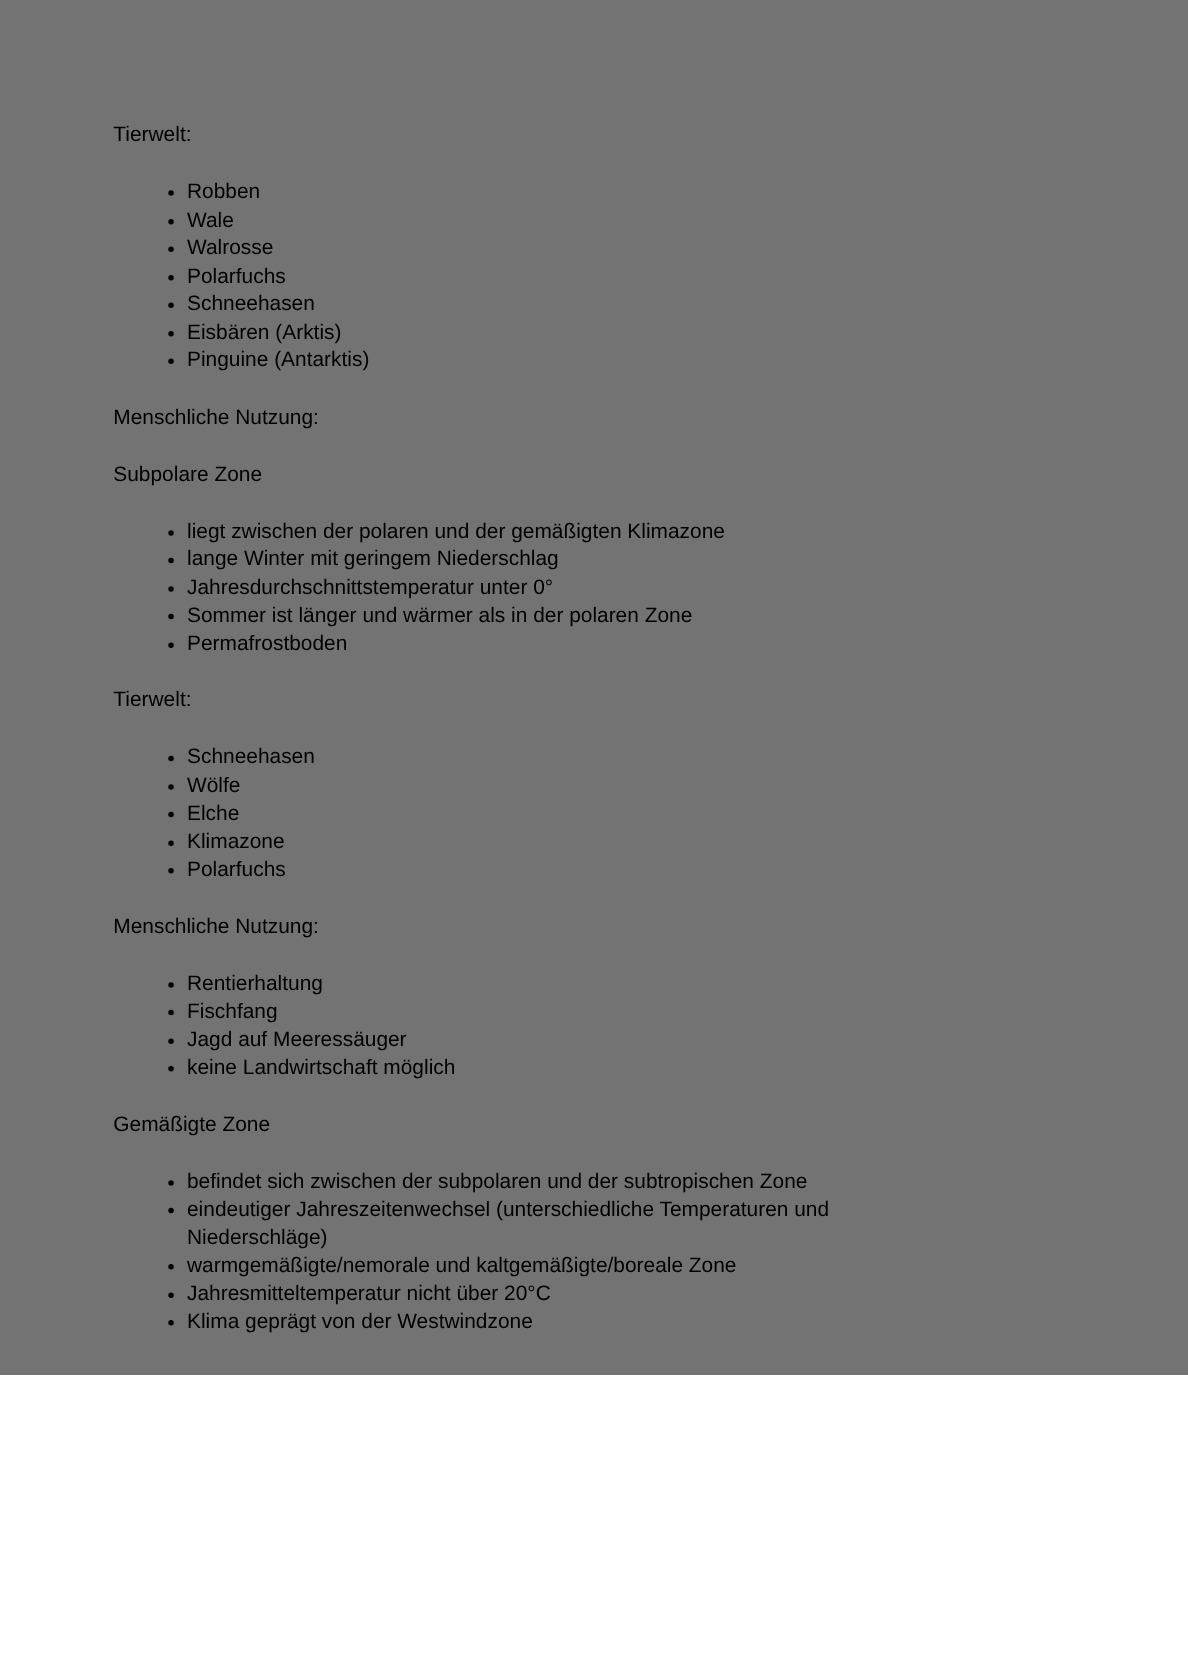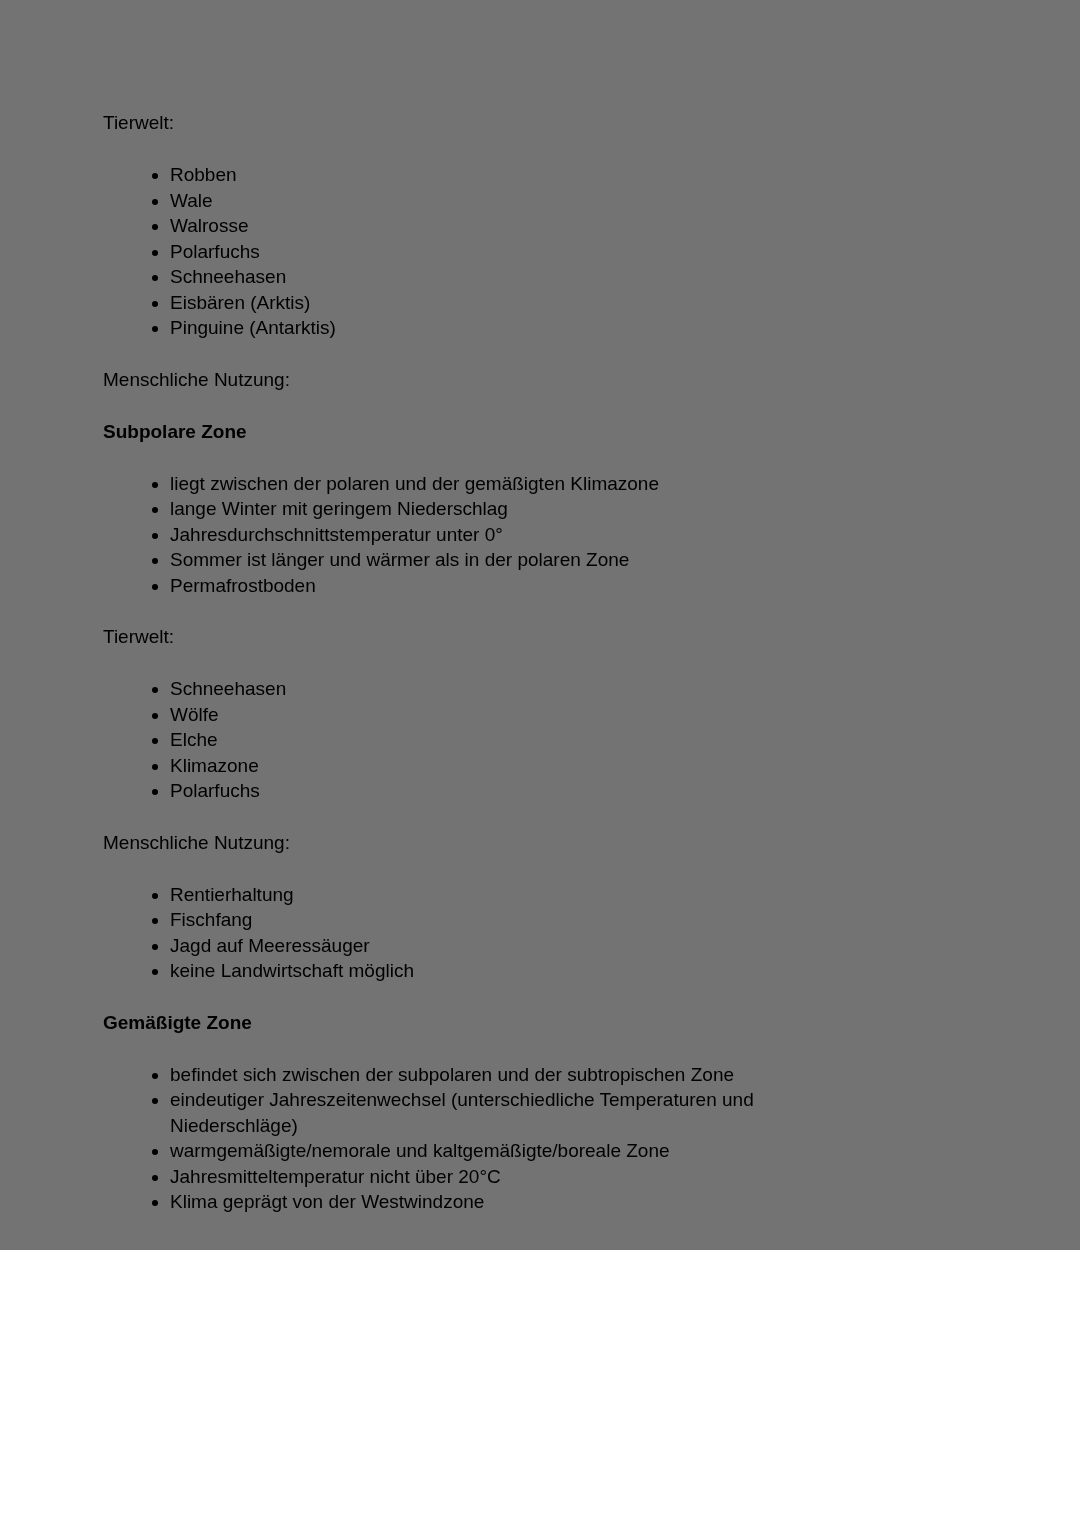--- a/index.html
+++ b/index.html
@@ -24,21 +24,21 @@
   .doc {
     width: 760px;
   }
   .section-heading {
     font-size: 19px;
     line-height: 26px;
     margin: 0 0 26px 0;
     font-weight: normal;
   }
   .section-heading.bold {
-    font-weight: bold;
+    font-weight: normal;
   }
   ul.bullets {
     margin: 16px 0 26px 0;
     padding: 0 0 0 67px;
     list-style: disc outside;
   }
   ul.bullets li {
     font-size: 19px;
     line-height: 25.5px;
     max-width: 700px;

